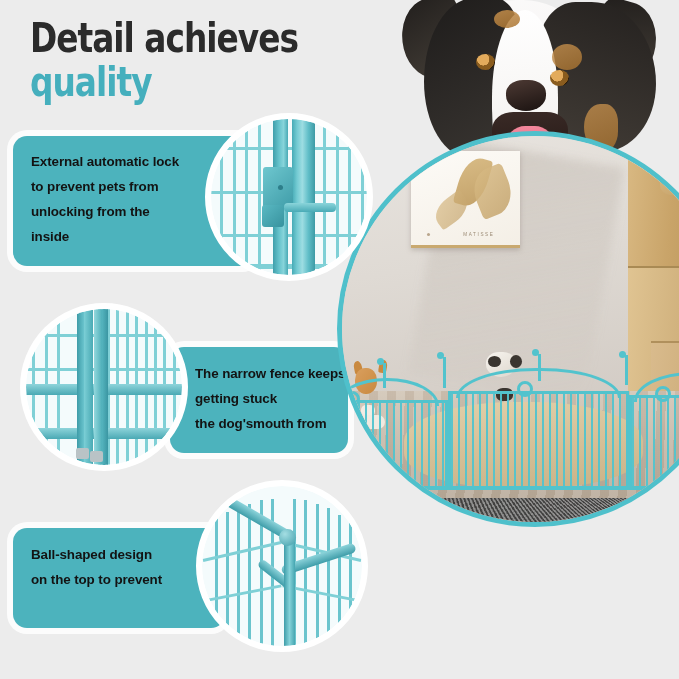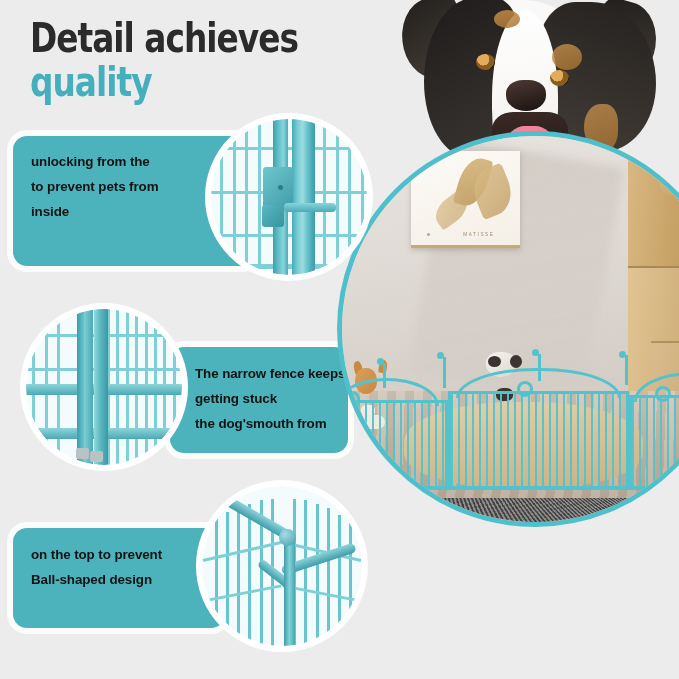--- a/index.html
+++ b/index.html
@@ -492,22 +492,23 @@
         <div class="pen-finial" style="left:11.6%; top:9%;"></div>
         <div class="pen-finial" style="left:25.6%; top:5%;"></div>
         <div class="pen-finial" style="left:47.6%; top:3%;"></div>
         <div class="pen-finial" style="left:67.6%; top:4%;"></div>
 
       </div>
     </div>
   </div>
 
   <div class="callout" id="callout-lock">
+    <span>External automatic lock</span>
+    <span>to prevent pets from</span>
     <span>unlocking from the</span>
-    <span>to prevent pets from</span>
     <span>inside</span>
   </div>
 
   <div class="detail-circle" id="circle-lock">
     <div class="detail-inner">
       <div class="v-bar bar-light" style="left:6%;  top:-5%; height:110%;"></div>
       <div class="v-bar bar-light" style="left:14%; top:-5%; height:110%;"></div>
       <div class="v-bar bar-light" style="left:22%; top:-5%; height:110%;"></div>
       <div class="v-bar bar-light" style="left:30%; top:-5%; height:110%;"></div>
       <div class="v-bar bar-light" style="left:72%; top:-5%; height:110%;"></div>
@@ -562,22 +563,22 @@
         <i style="left:17px;width:8px;  background:linear-gradient(90deg,#93d8dd,#4fb0ba);"></i>
         <i style="left:25px;width:6px;  background:linear-gradient(90deg,#54b4be,#3b96a2);"></i>
       </div>
 
       <div class="c2-foot" style="left:32%; bottom:4%;"></div>
       <div class="c2-foot" style="left:41%; bottom:2%;"></div>
     </div>
   </div>
 
   <div class="callout" id="callout-ball">
+    <span>Ball-shaped design</span>
     <span>on the top to prevent</span>
-    <span>Ball-shaped design</span>
   </div>
 
   <div class="detail-circle" id="circle-ball">
     <div class="detail-inner">
       <div class="v-bar" style="left:8%;  top:20%; height:90%; background:#6ac4cd;"></div>
       <div class="v-bar" style="left:15%; top:16%; height:92%; background:#6ac4cd;"></div>
       <div class="v-bar" style="left:22%; top:13%; height:94%; background:#6ac4cd;"></div>
       <div class="v-bar" style="left:29%; top:11%; height:95%; background:#6ac4cd;"></div>
       <div class="v-bar" style="left:36%; top:9%;  height:96%; background:#6ac4cd;"></div>
       <div class="v-bar" style="left:43%; top:8%;  height:97%; background:#6ac4cd;"></div>

